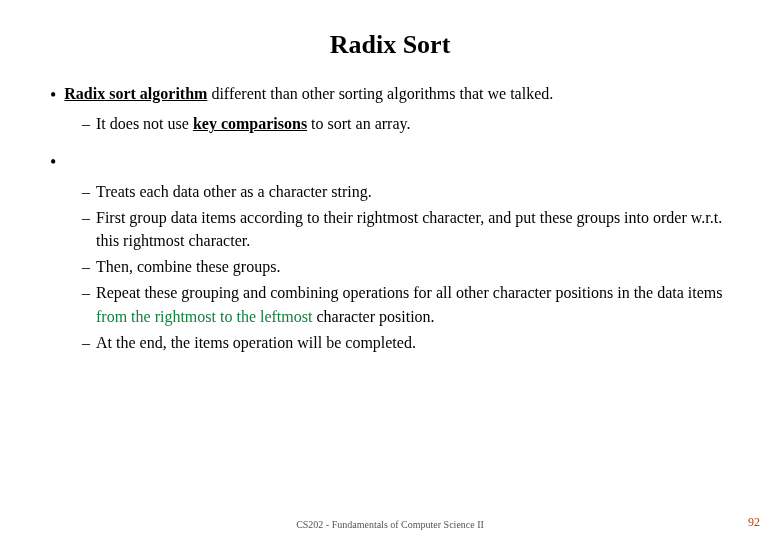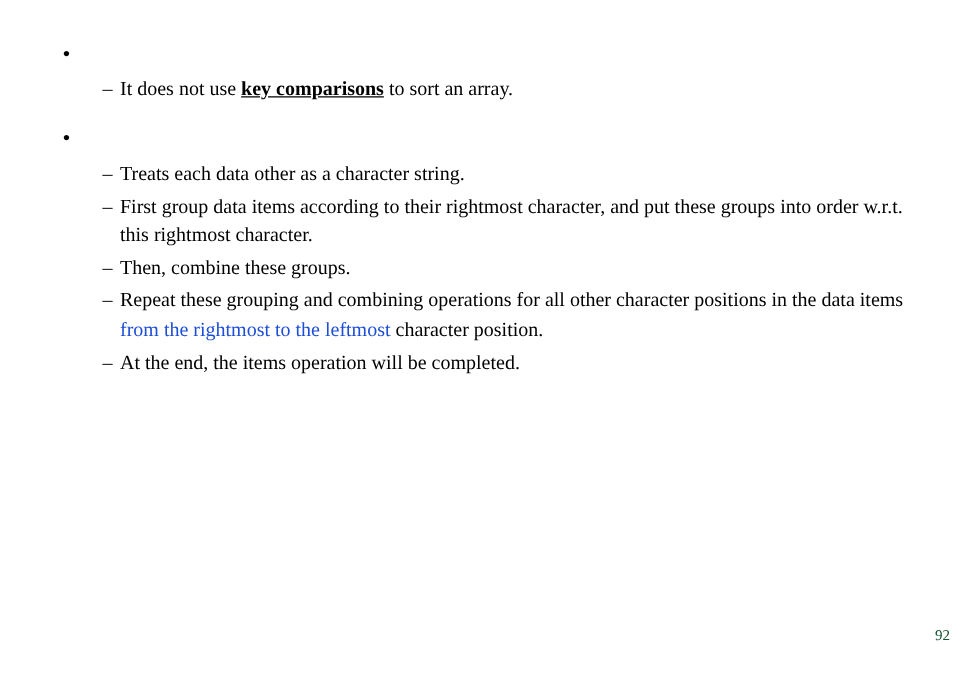--- a/index.html
+++ b/index.html
@@ -72,49 +72,54 @@
     }
     .sub-dash {
       flex-shrink: 0;
       margin-top: 0;
     }
     .sub-text {
       flex: 1;
       line-height: 1.45;
     }
     .red-text {
-      color: #1d4ed8;
+      color: #15803d;
     }
     .footer-left {
       position: absolute;
       bottom: 10px;
       left: 50%;
       transform: translateX(-50%);
       font-size: 10px;
       color: #555555;
       white-space: nowrap;
     }
     .footer-page {
       position: absolute;
-      bottom: 24px;
+      bottom: 10px;
       right: 20px;
       font-size: 12px;
-      color: #14532d;
+      color: #c2410c;
     }
   </style>
 </head>
 <body>
 
 <div class="slide">
+  <div class="title">Radix Sort</div>
 
   <div class="content">
 
     <div class="bullet-section">
       <div class="bullet-main">
         <span class="bullet-dot">•</span>
+        <span class="bullet-text">
+          <span class="bold-underline">Radix sort algorithm</span>
+          <span> different than other sorting algorithms that we talked.</span>
+        </span>
       </div>
       <div class="sub-bullets">
         <div class="sub-bullet">
           <span class="sub-dash">–</span>
           <span class="sub-text">
             It does not use <span class="bold-underline">key comparisons</span> to sort an array.
           </span>
         </div>
       </div>
     </div>
@@ -148,14 +153,15 @@
         <div class="sub-bullet">
           <span class="sub-dash">–</span>
           <span class="sub-text">At the end, the items operation will be completed.</span>
         </div>
 
       </div>
     </div>
 
   </div>
 
+  <div class="footer-left">CS202 - Fundamentals of Computer Science II</div>
   <div class="footer-page">92</div>
 </div>
 
 </body></html>

